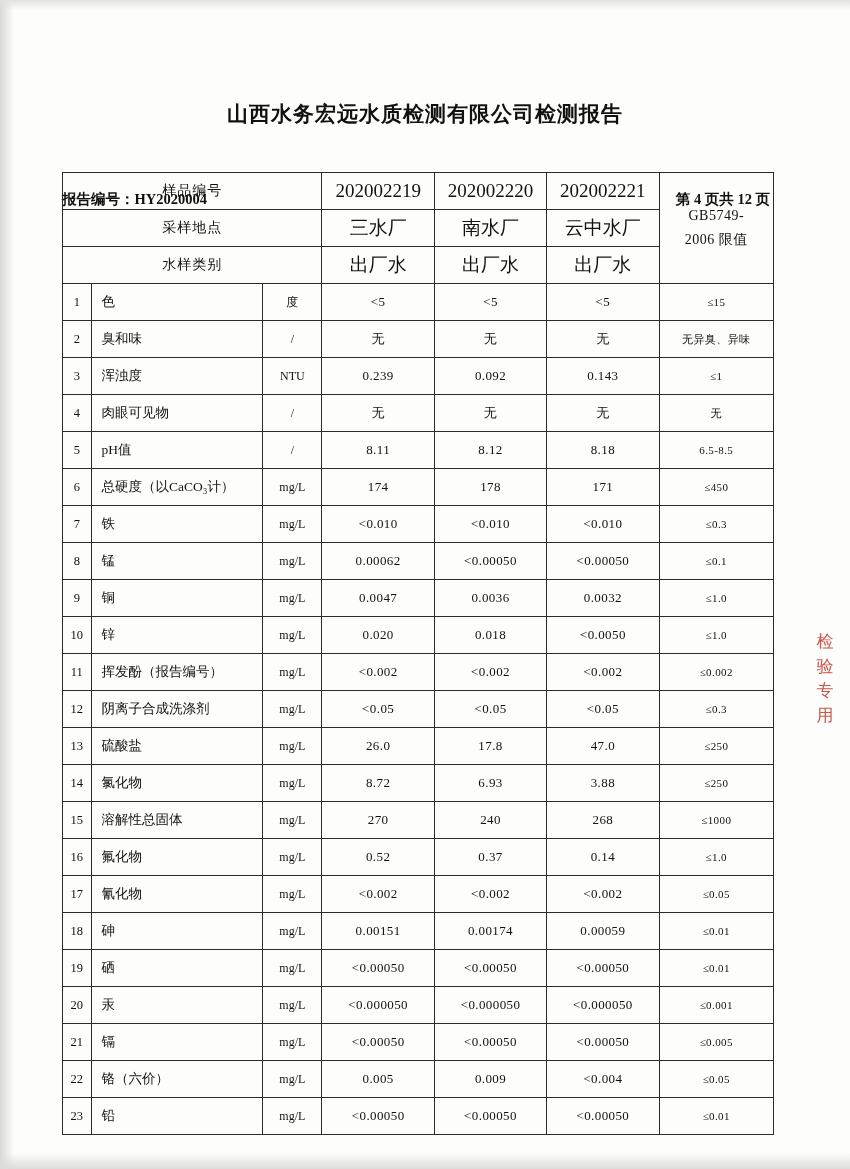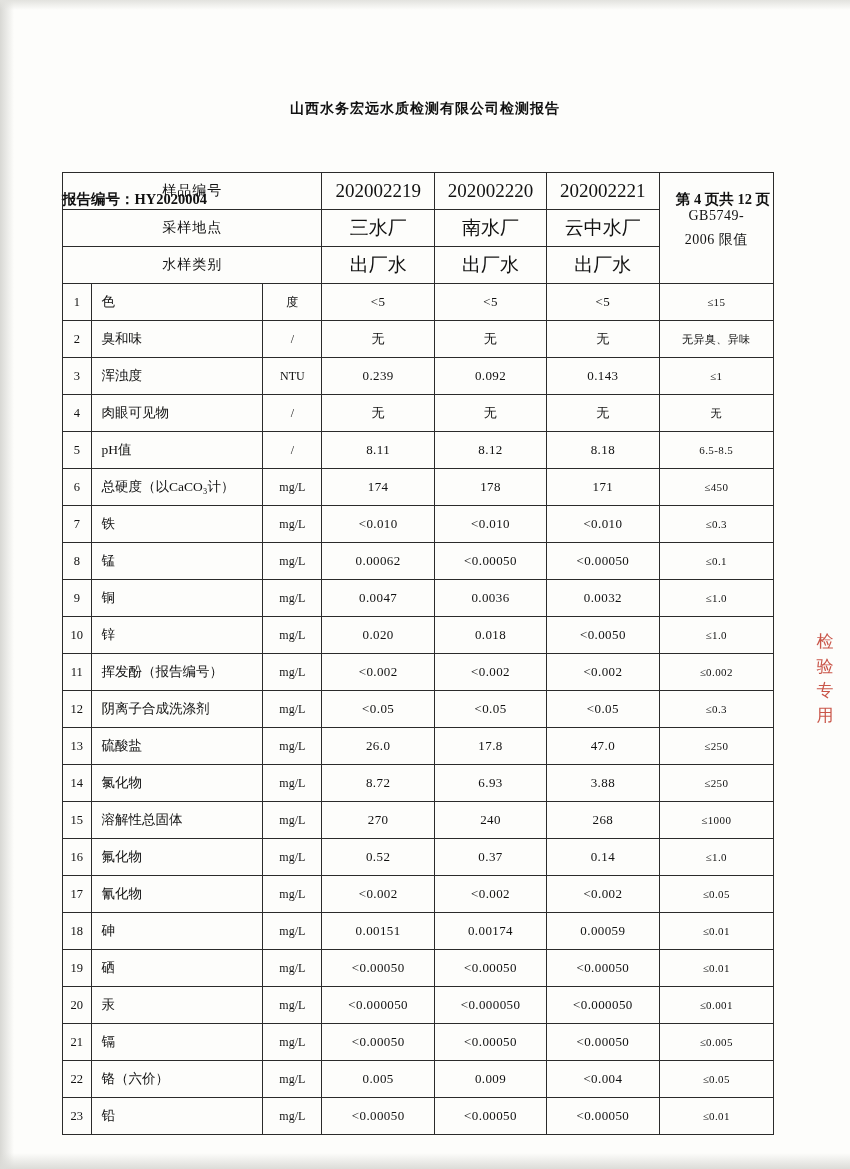--- a/index.html
+++ b/index.html
@@ -21,21 +21,21 @@
     width: 850px;
     height: 1169px;
     background: #fdfdfb;
   }
   .report-title {
     position: absolute;
     top: 100px;
     left: 0;
     width: 850px;
     text-align: center;
-    font-size: 14px;
+    font-size: 21px;
     font-weight: bold;
     letter-spacing: 1px;
     font-family: "Liberation Serif", "DejaVu Serif", serif;
   }
   .meta-row {
     position: absolute;
     top: 145px;
     left: 62px;
     width: 708px;
     display: flex;

